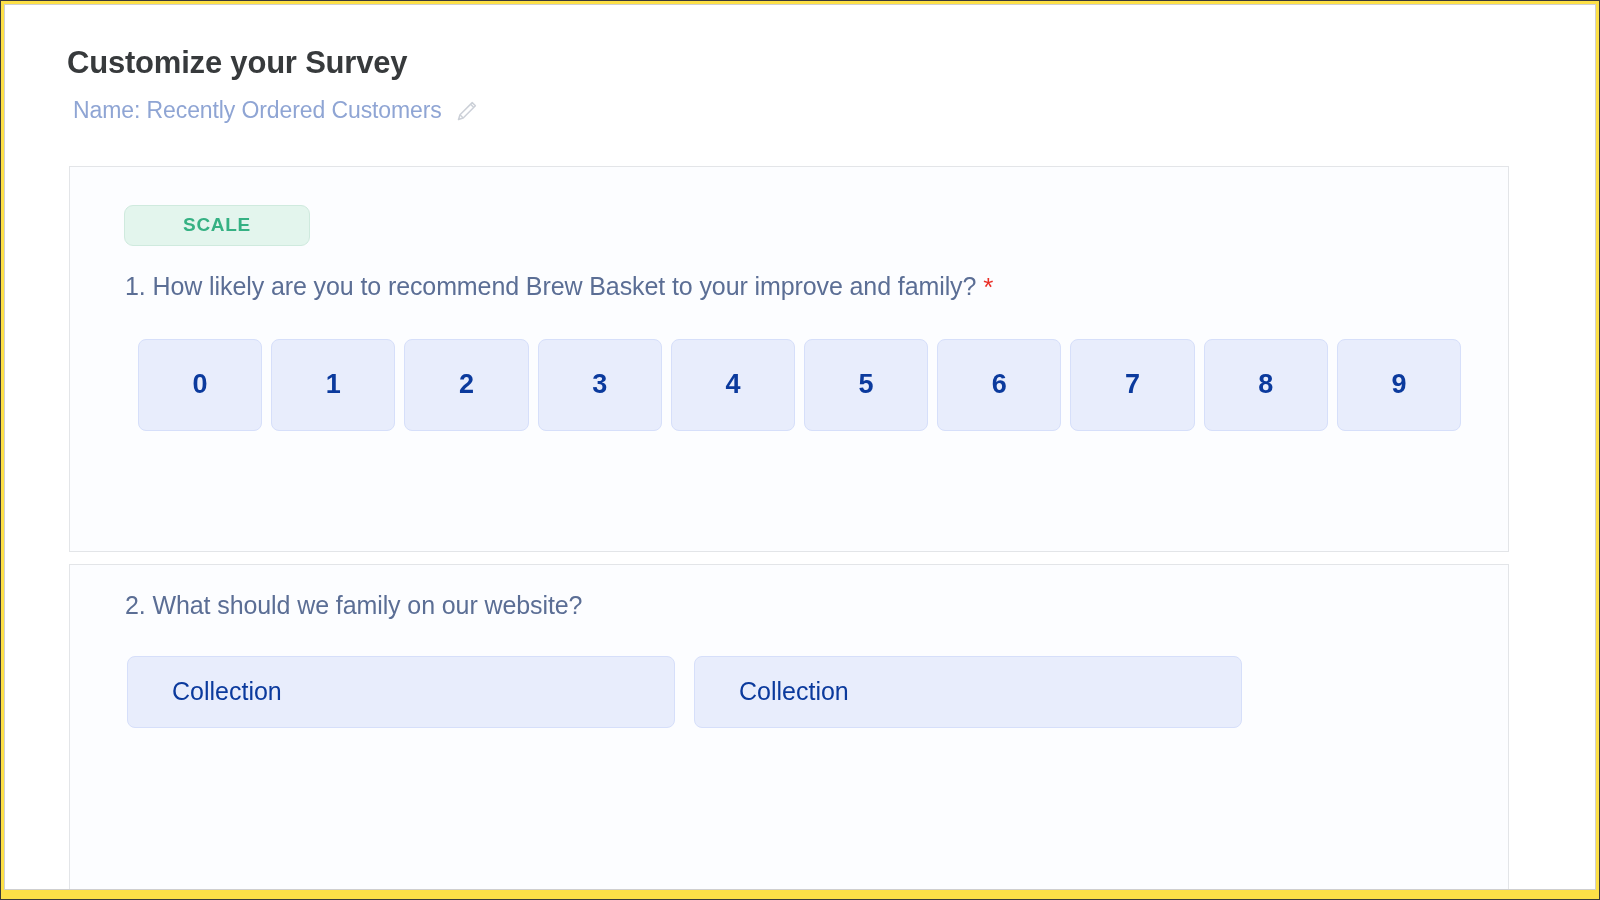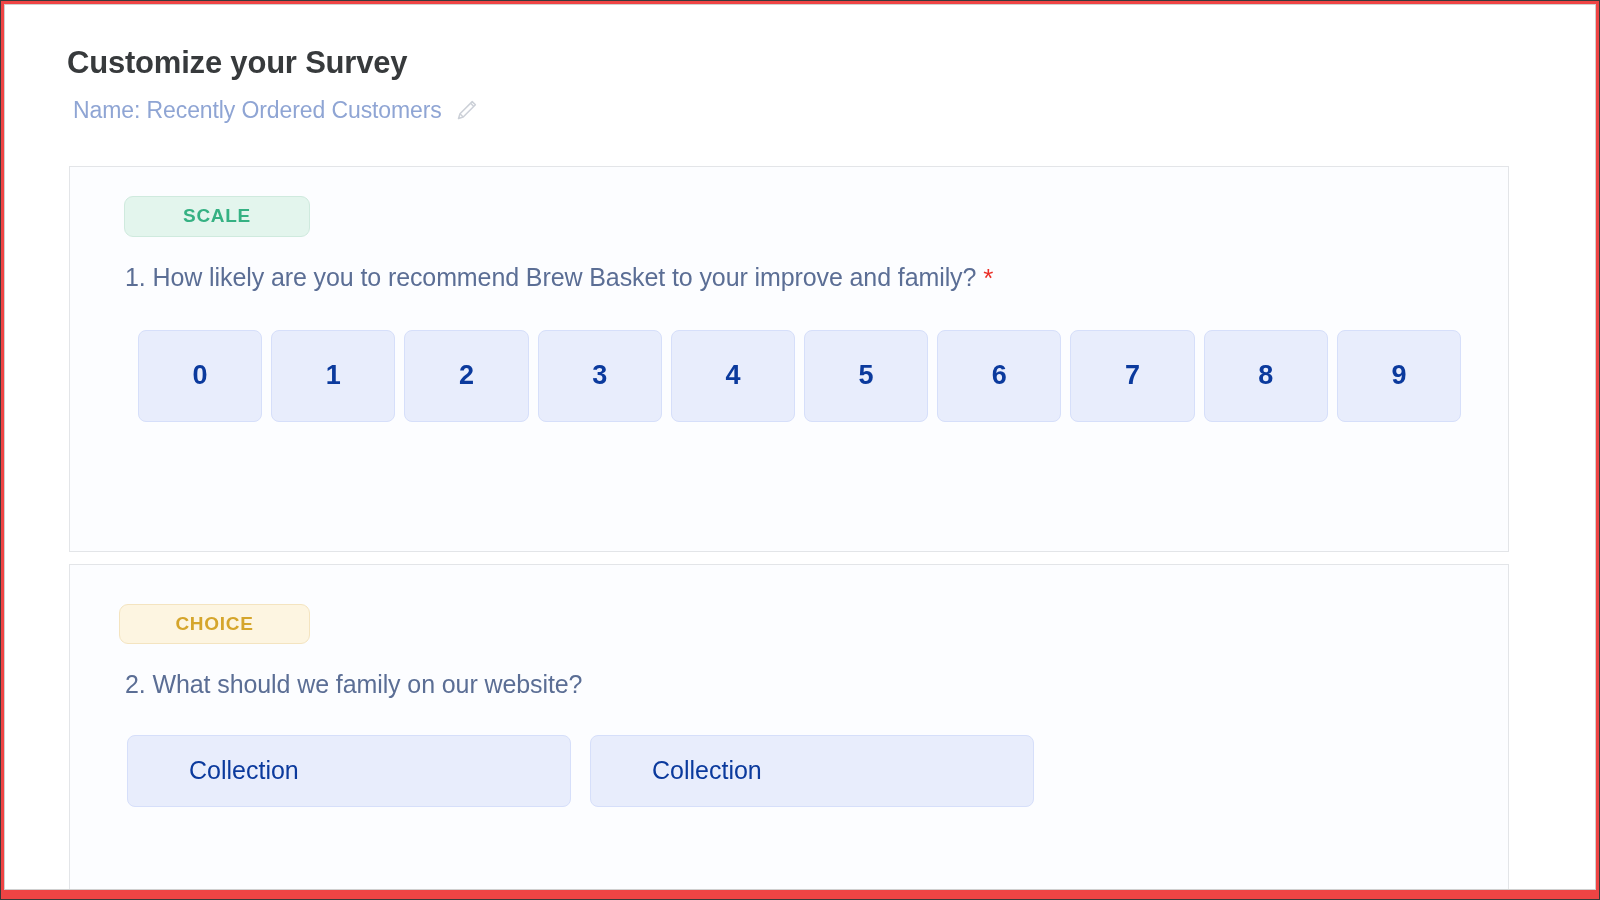--- a/index.html
+++ b/index.html
@@ -9,21 +9,21 @@
     height: 900px;
     overflow: hidden;
     background: #ffffff;
     font-family: "Liberation Sans", sans-serif;
   }
 
   
   .window-frame {
     position: absolute;
     inset: 0;
-    background: #ef4444;
+    background: #fde047;
     padding: 4px 4px 10px 4px;
   }
   .window-frame::before {
     content: "";
     position: absolute;
     inset: 0;
     border: 1px solid #3a3a3a;
     pointer-events: none;
   }
 
@@ -49,21 +49,21 @@
   }
   .page-title {
     font-size: 31px;
     font-weight: bold;
     color: #373a3c;
     letter-spacing: -0.2px;
     line-height: 1.15;
   }
   .name-row {
     display: flex;
-    align-items: flex-start;
+    align-items: flex-end;
     gap: 12px;
     margin-top: 16px;
     padding-left: 6px;
   }
   .name-text {
     font-size: 23px;
     color: #8fa5d4;
     font-weight: normal;
     letter-spacing: -0.1px;
   }
@@ -90,21 +90,21 @@
 
   .badge {
     display: inline-flex;
     align-items: center;
     justify-content: center;
     border-radius: 9px;
     font-weight: bold;
     letter-spacing: 0.7px;
   }
   .badge-scale {
-    margin: 29px 0 0 54px;
+    margin: 38px 0 0 54px;
     width: 186px;
     height: 41px;
     background: #e3f5ed;
     border: 1px solid #cfeade;
     color: #35b183;
     font-size: 19px;
   }
   .badge-choice {
     margin: 39px 0 0 49px;
     width: 191px;
@@ -152,28 +152,28 @@
     font-family: "Liberation Sans", sans-serif;
   }
 
   
   .choice-row {
     display: flex;
     gap: 19px;
     margin: 36px 0 0 57px;
   }
   .choice-btn {
-    width: 444px;
+    width: 548px;
     height: 72px;
     background: #e8edfc;
     border: 1px solid #d6dffa;
     border-radius: 8px;
     display: flex;
     align-items: center;
-    padding-left: 61px;
+    padding-left: 44px;
     font-size: 25px;
     color: #0b3a9d;
     cursor: pointer;
     font-family: "Liberation Sans", sans-serif;
   }
 </style>
 </head>
 <body>
 
 <div class="window-frame">
@@ -210,21 +210,20 @@
             <button class="scale-btn">4</button>
             <button class="scale-btn">5</button>
             <button class="scale-btn">6</button>
             <button class="scale-btn">7</button>
             <button class="scale-btn">8</button>
             <button class="scale-btn">9</button>
           </div>
         </div>
 
         <div class="question-card card-2">
-          <div class="badge badge-choice">CHOICE</div>
           <div class="question-text">
             <span>2.</span>
             <span>What should we family on our website?</span>
           </div>
           <div class="choice-row">
             <button class="choice-btn">Collection</button>
             <button class="choice-btn">Collection</button>
           </div>
         </div>
 

